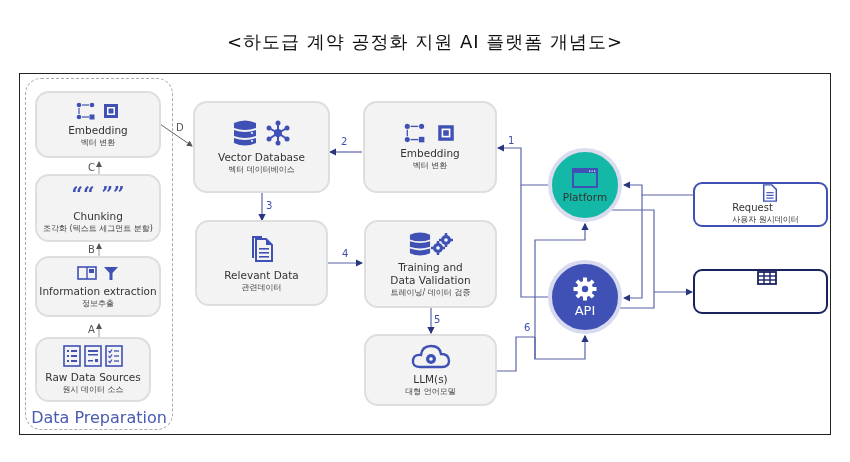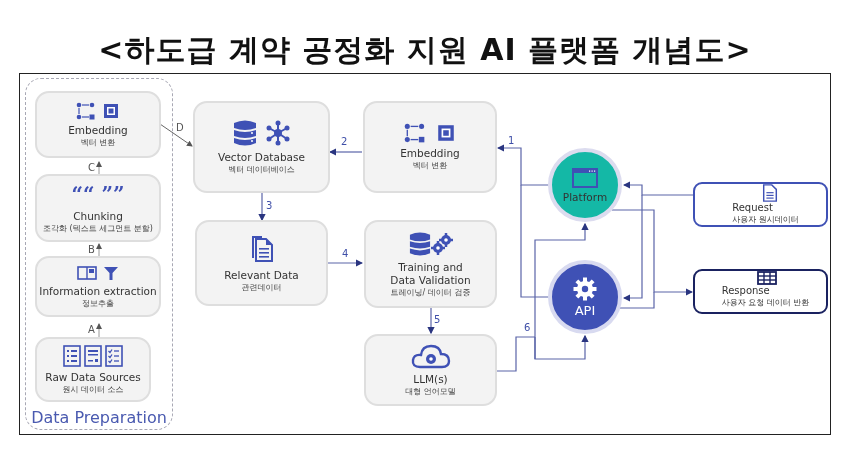--- a/index.html
+++ b/index.html
@@ -1,20 +1,20 @@
 <!DOCTYPE html>
 <html><head>
 <meta charset="utf-8">
 <style>
   html, body { margin:0; padding:0; background:#ffffff; }
   body { width:850px; height:462px; position:relative; overflow:hidden;
          font-family:"DejaVu Sans", sans-serif; color:#333; }
   .title { position:absolute; left:0; top:30px; width:850px; text-align:center;
-           font-size:30px; color:#111; letter-spacing:1px;
-           font-family:"DejaVu Sans", sans-serif;font-weight:bold; }
+           font-size:18px; color:#111; letter-spacing:1px;
+           font-family:"DejaVu Sans", sans-serif; }
   .frame { position:absolute; left:19px; top:73px; width:812px; height:362px;
            border:1.5px solid #222; box-sizing:border-box; }
   .prep { position:absolute; left:25px; top:78px; width:148px; height:352px;
           border:1.5px dashed #a8a8b4; border-radius:16px; box-sizing:border-box; }
   .prep-label { position:absolute; left:25px; top:408px; width:148px; text-align:center;
                 font-size:16px; color:#4a5ab0; }
   .box { position:absolute; background:#f3f3f3; border:2px solid #dedede; border-radius:14px;
          box-sizing:border-box; display:flex; flex-direction:column; align-items:center;
          justify-content:center; text-align:center; }
   .box .en { font-size:10.5px; color:#333; line-height:13px; }
@@ -345,17 +345,13 @@
 <div class="io response">
   <svg width="20" height="14" viewBox="0 0 20 14" style="margin-left:13px">
       <rect x="1" y="1" width="18" height="12" fill="none" stroke="#1a2260" stroke-width="1.8"></rect>
       <g stroke="#1a2260" stroke-width="1.4">
         <line x1="1" y1="5" x2="19" y2="5"></line>
         <line x1="1" y1="9" x2="19" y2="9"></line>
         <line x1="7" y1="1" x2="7" y2="13"></line>
         <line x1="13" y1="1" x2="13" y2="13"></line>
       </g>
     </svg>
-  <div class="txt">
-    <div class="en">Response</div>
-    <div class="ko">사용자 요청 데이터 반환</div>
-  </div>
 </div>
 
 </body></html>

